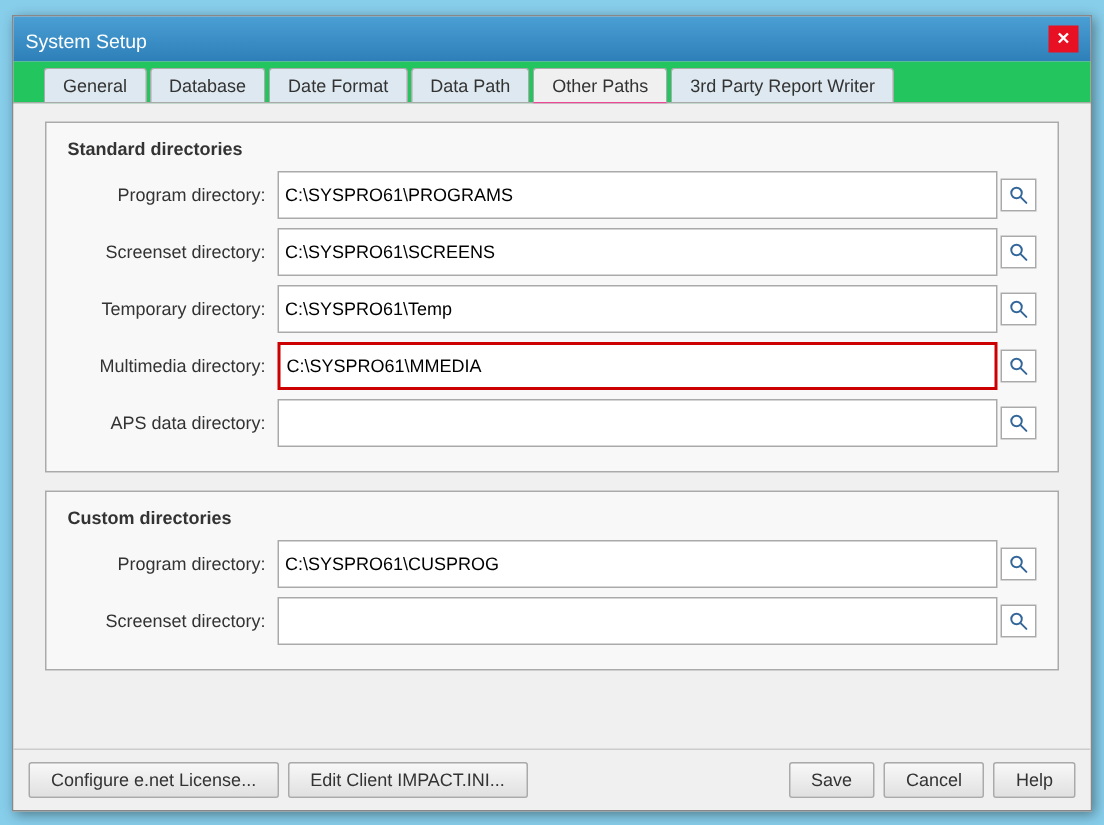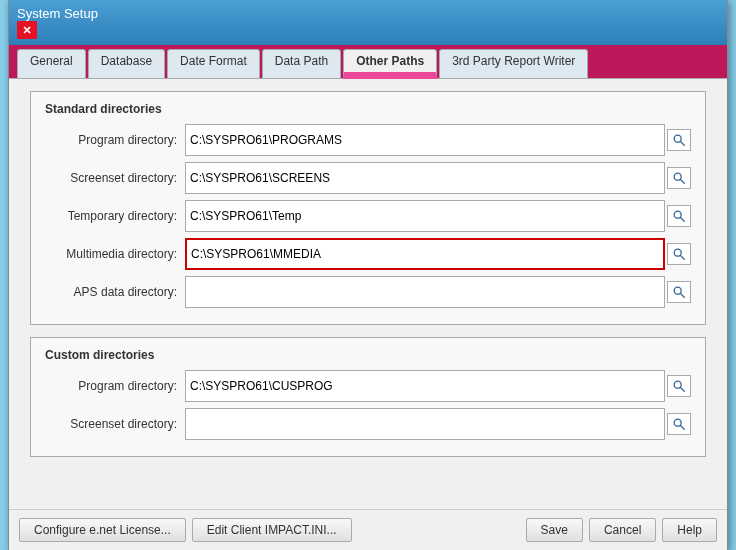--- a/index.html
+++ b/index.html
@@ -19,60 +19,59 @@
       background: #f0f0f0;
       border: 1px solid #888;
       box-shadow: 2px 2px 8px rgba(0,0,0,0.4);
     }
     .title-bar {
       background: linear-gradient(to bottom, #4a9fd4, #2e7fb8);
       color: white;
       padding: 6px 8px;
       display: flex;
       justify-content: space-between;
-      align-items: flex-start;
+      align-items: flex-end;
       font-size: 13px;
       font-weight: normal;
-      flex-direction: column;
     }
     .title-bar-close {
       background: #e81123;
       color: white;
       border: none;
       width: 20px;
       height: 18px;
       cursor: pointer;
       font-size: 11px;
       display: flex;
       align-items: center;
       justify-content: center;
       font-weight: bold;
     }
     .tabs-bar {
-      background: #be185d;
+      background: #22c55e;
       border-bottom: 1px solid #aaa;
       display: flex;
-      padding: 4px 8px 0 8px;
+      padding: 4px 8px 0 20px;
       gap: 2px;
     }
     .tab {
       padding: 4px 12px;
       border: 1px solid #aaa;
       border-bottom: none;
       background: #dde8f0;
       cursor: pointer;
       font-size: 12px;
       color: #333;
       border-radius: 3px 3px 0 0;
     }
     .tab.active {
       background: #f0f0f0;
-      border-bottom: 7px solid #ec4899;
+      border-bottom: 1px solid #ec4899;
       margin-bottom: -1px;
-      font-weight: bold;
+      font-weight: normal;
       z-index: 1;
     }
     .content {
       padding: 12px 21px;
       background: #f0f0f0;
       min-height: 430px;
     }
     .section {
       border: 1px solid #aaa;
       background: #f8f8f8;

